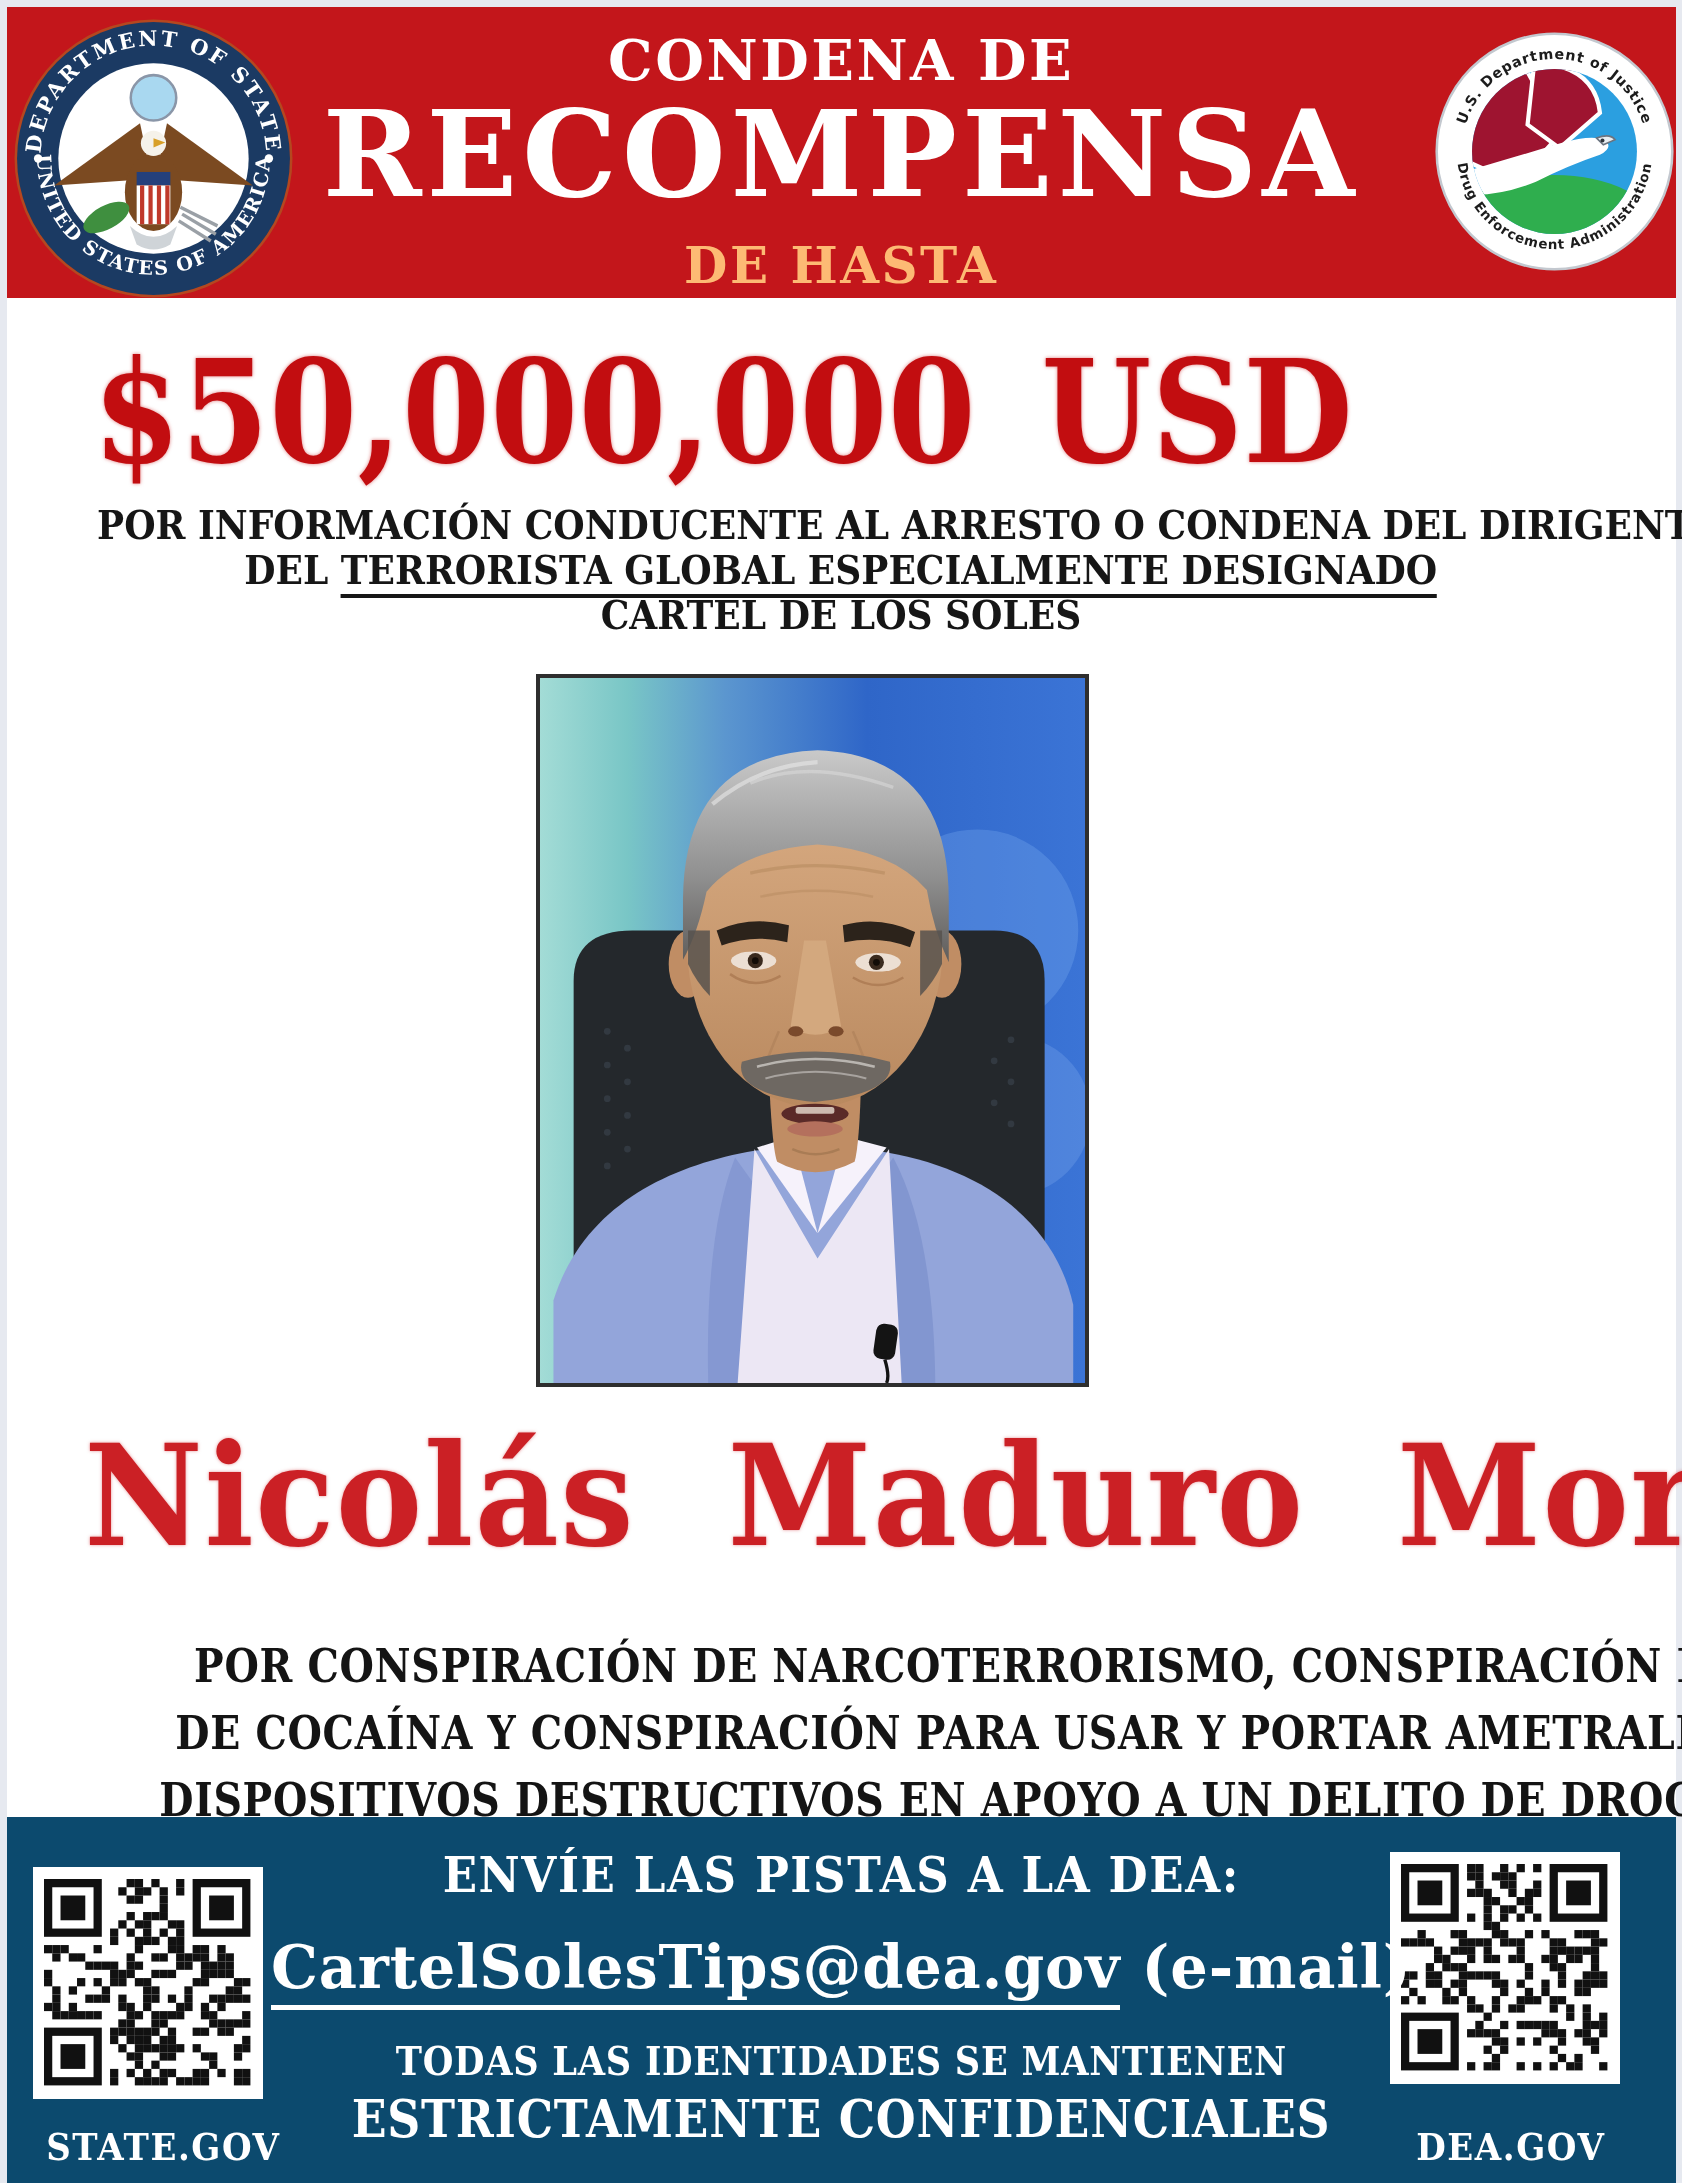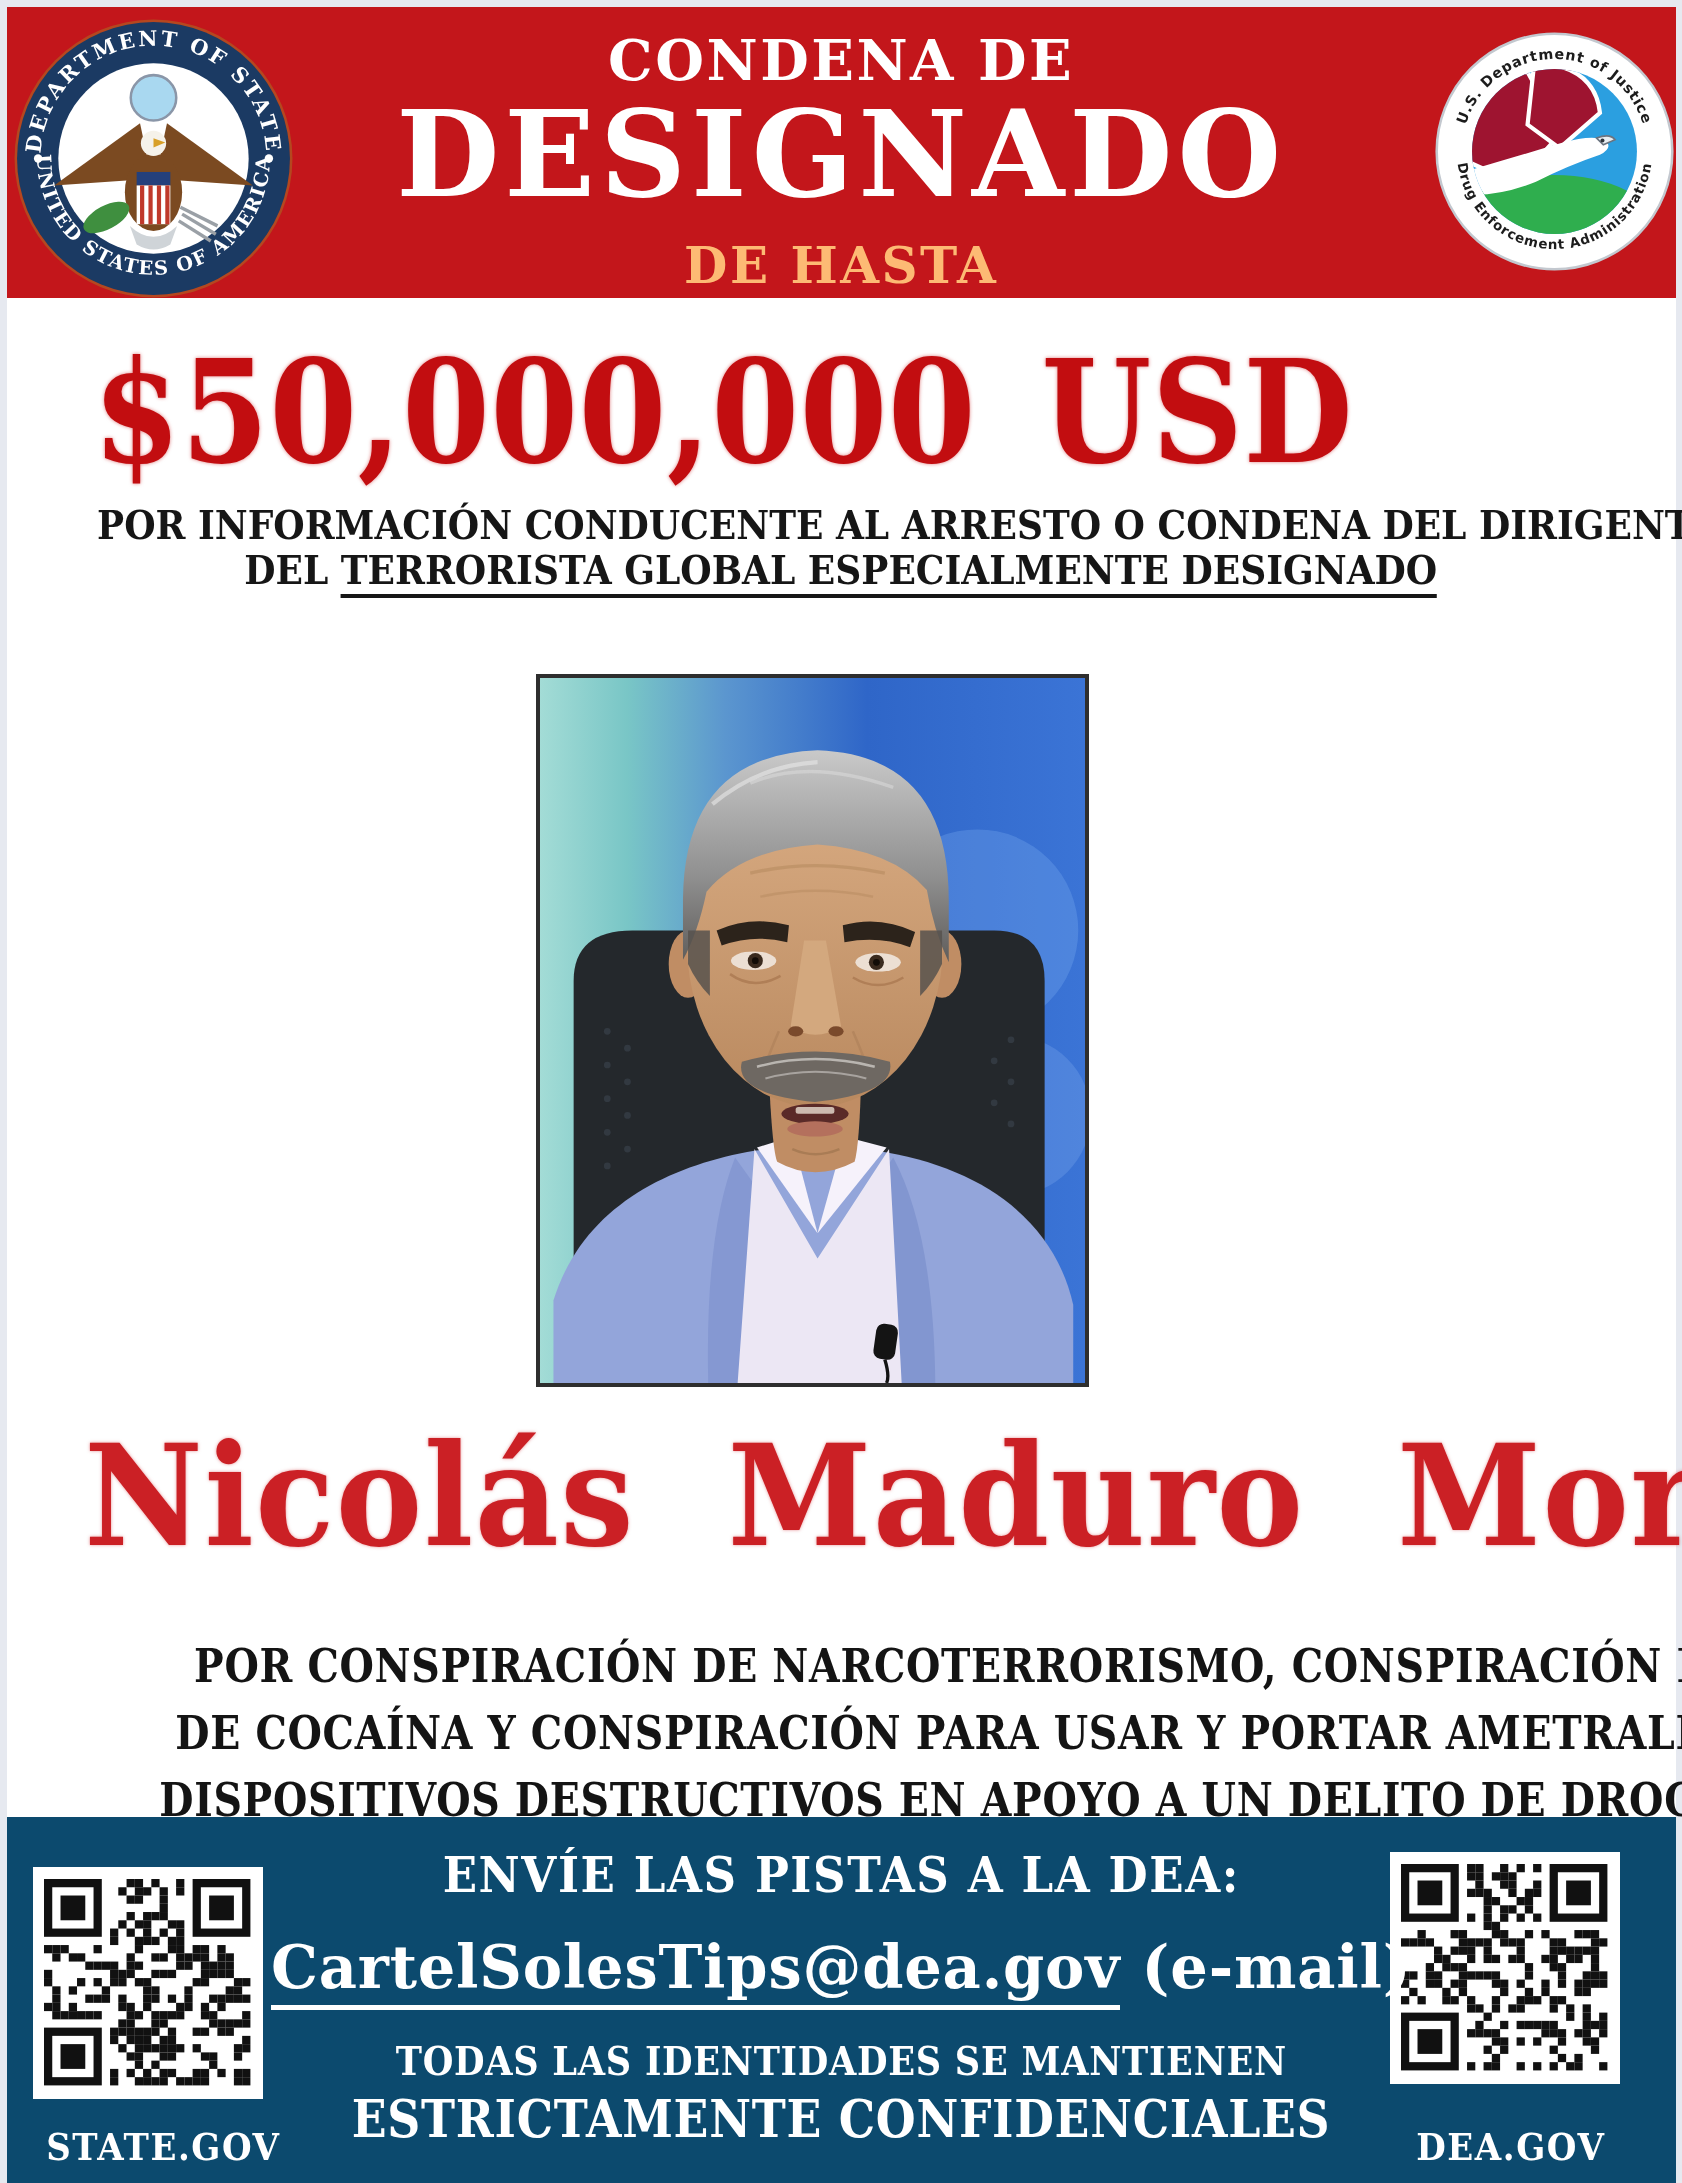--- a/index.html
+++ b/index.html
@@ -112,21 +112,21 @@
               <line x1="198" y1="242" x2="236" y2="266"></line>
             </g>
           </g>
         </svg>
       </div>
 
       <div class="abs center slab hdr1">
         <span class="cond">CONDENA DE</span>
       </div>
       <div class="abs center slab hdr2">
-        <span class="cond">DESIGNADO</span>
+        <span class="cond">RECOMPENSA</span>
       </div>
       <div class="abs center slab hdr3">
         <span class="cond">DE HASTA</span>
       </div>
 
       <div class="abs dea-badge">
         <svg viewBox="0 0 284 284">
           <defs>
             <path id="deaArcTop" d="M 32,142 A 110,110 0 0 1 252,142" fill="none"></path>
             <path id="deaArcBot" d="M 26,142 A 116,116 0 0 0 258,142" fill="none"></path>
@@ -157,20 +157,23 @@
     <div class="abs slab amount">
       <span class="cond">$50,000,000 USD</span>
     </div>
 
     <div class="abs slab intro">
       <div class="line">
         <span class="cond">POR INFORMACIÓN CONDUCENTE AL ARRESTO O CONDENA DEL DIRIGENTE</span>
       </div>
       <div class="line">
         <span class="cond"><span>DEL </span><span class="u-black">TERRORISTA GLOBAL ESPECIALMENTE DESIGNADO</span></span>
+      </div>
+      <div class="line">
+        <span class="cond">CARTEL DE LOS SOLES</span>
       </div>
     </div>
 
     <div class="abs photo">
       <svg viewBox="0 0 648 838" preserveAspectRatio="none">
         <defs>
           <linearGradient id="pbg" x1="0" y1="0" x2="1" y2="0">
             <stop offset="0" stop-color="#a3dcd6"></stop>
               <stop offset="0.16" stop-color="#79c6c6"></stop>
             <stop offset="0.34" stop-color="#5b96cf"></stop>

